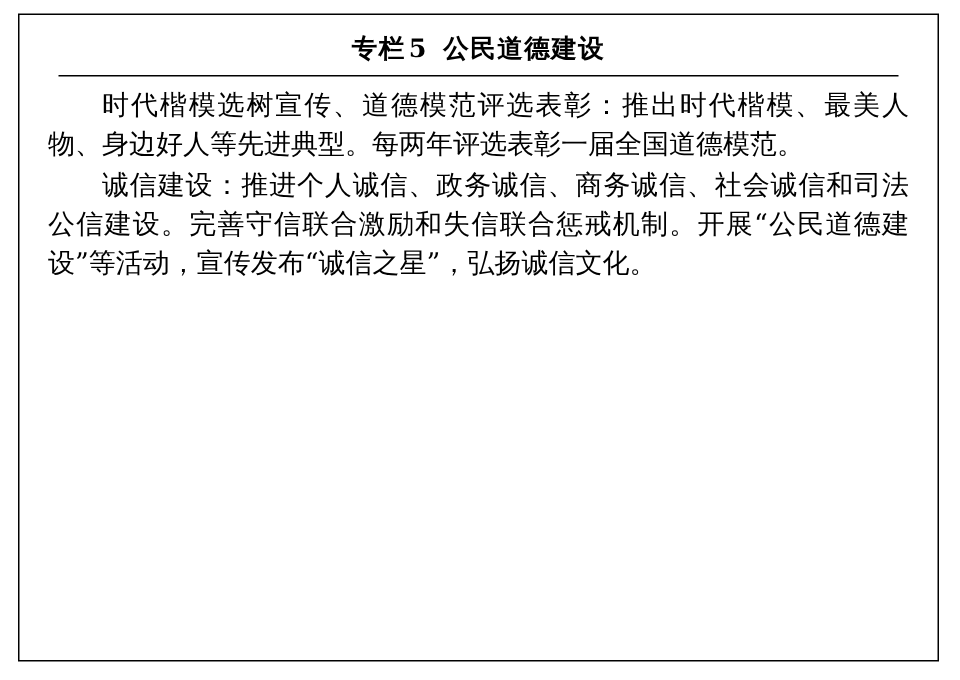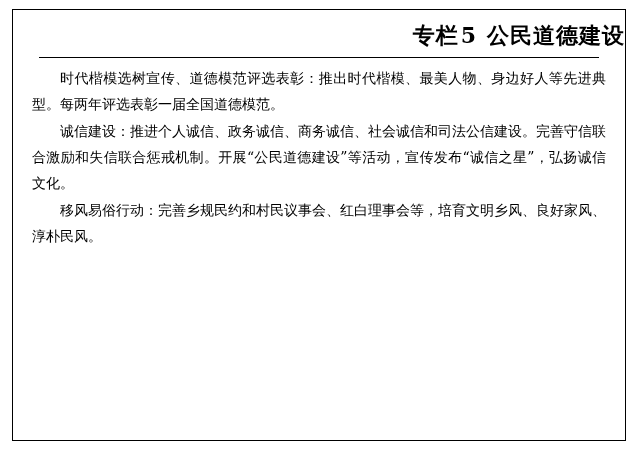--- a/index.html
+++ b/index.html
@@ -18,43 +18,43 @@
     position: absolute;
     left: 12px;
     top: 9px;
     width: 614px;
     height: 432px;
     border: 1.5px solid #000000;
     box-sizing: border-box;
     background: #ffffff;
   }
   #title {
-    text-align: right;
-    font-size: 22px;
+    text-align: center;
+    font-size: 17px;
     font-weight: bold;
     letter-spacing: 1px;
     margin-top: 11px;
     margin-bottom: 2px;
     font-family: "DejaVu Serif", "Liberation Serif", serif;
   }
   #title .num {
     margin-left: 2px;
     margin-right: 10px;
   }
   #rule {
     width: 560px;
     margin: 6px auto 0 auto;
     border-top: 1.2px solid #000000;
   }
   #body {
     padding: 7px 19px 0 19px;
   }
   p.para {
     margin: 0 0 0.5px 0;
-    font-size: 14px;
+    font-size: 18px;
     line-height: 26.2px;
     text-align: justify;
     text-justify: inter-ideograph;
     text-indent: 2em;
     font-family: "DejaVu Serif", "Liberation Serif", serif;
     letter-spacing: 0px;
   }
 </style>
 </head>
 <body>
@@ -63,16 +63,15 @@
 
   <div id="title">
     <span>专栏</span><span class="num">5</span><span>公民道德建设</span>
   </div>
 
   <div id="rule"></div>
 
   <div id="body">
     <p class="para">时代楷模选树宣传、道德模范评选表彰：推出时代楷模、最美人物、身边好人等先进典型。每两年评选表彰一届全国道德模范。</p>
     <p class="para">诚信建设：推进个人诚信、政务诚信、商务诚信、社会诚信和司法公信建设。完善守信联合激励和失信联合惩戒机制。开展“公民道德建设”等活动，宣传发布“诚信之星”，弘扬诚信文化。</p>
-    <p class="para">移风易俗行动：完善乡规民约和村民议事会、红白理事会等，培育文明乡风、良好家风、淳朴民风。</p>
   </div>
 
 </div>
 
 </body></html>

